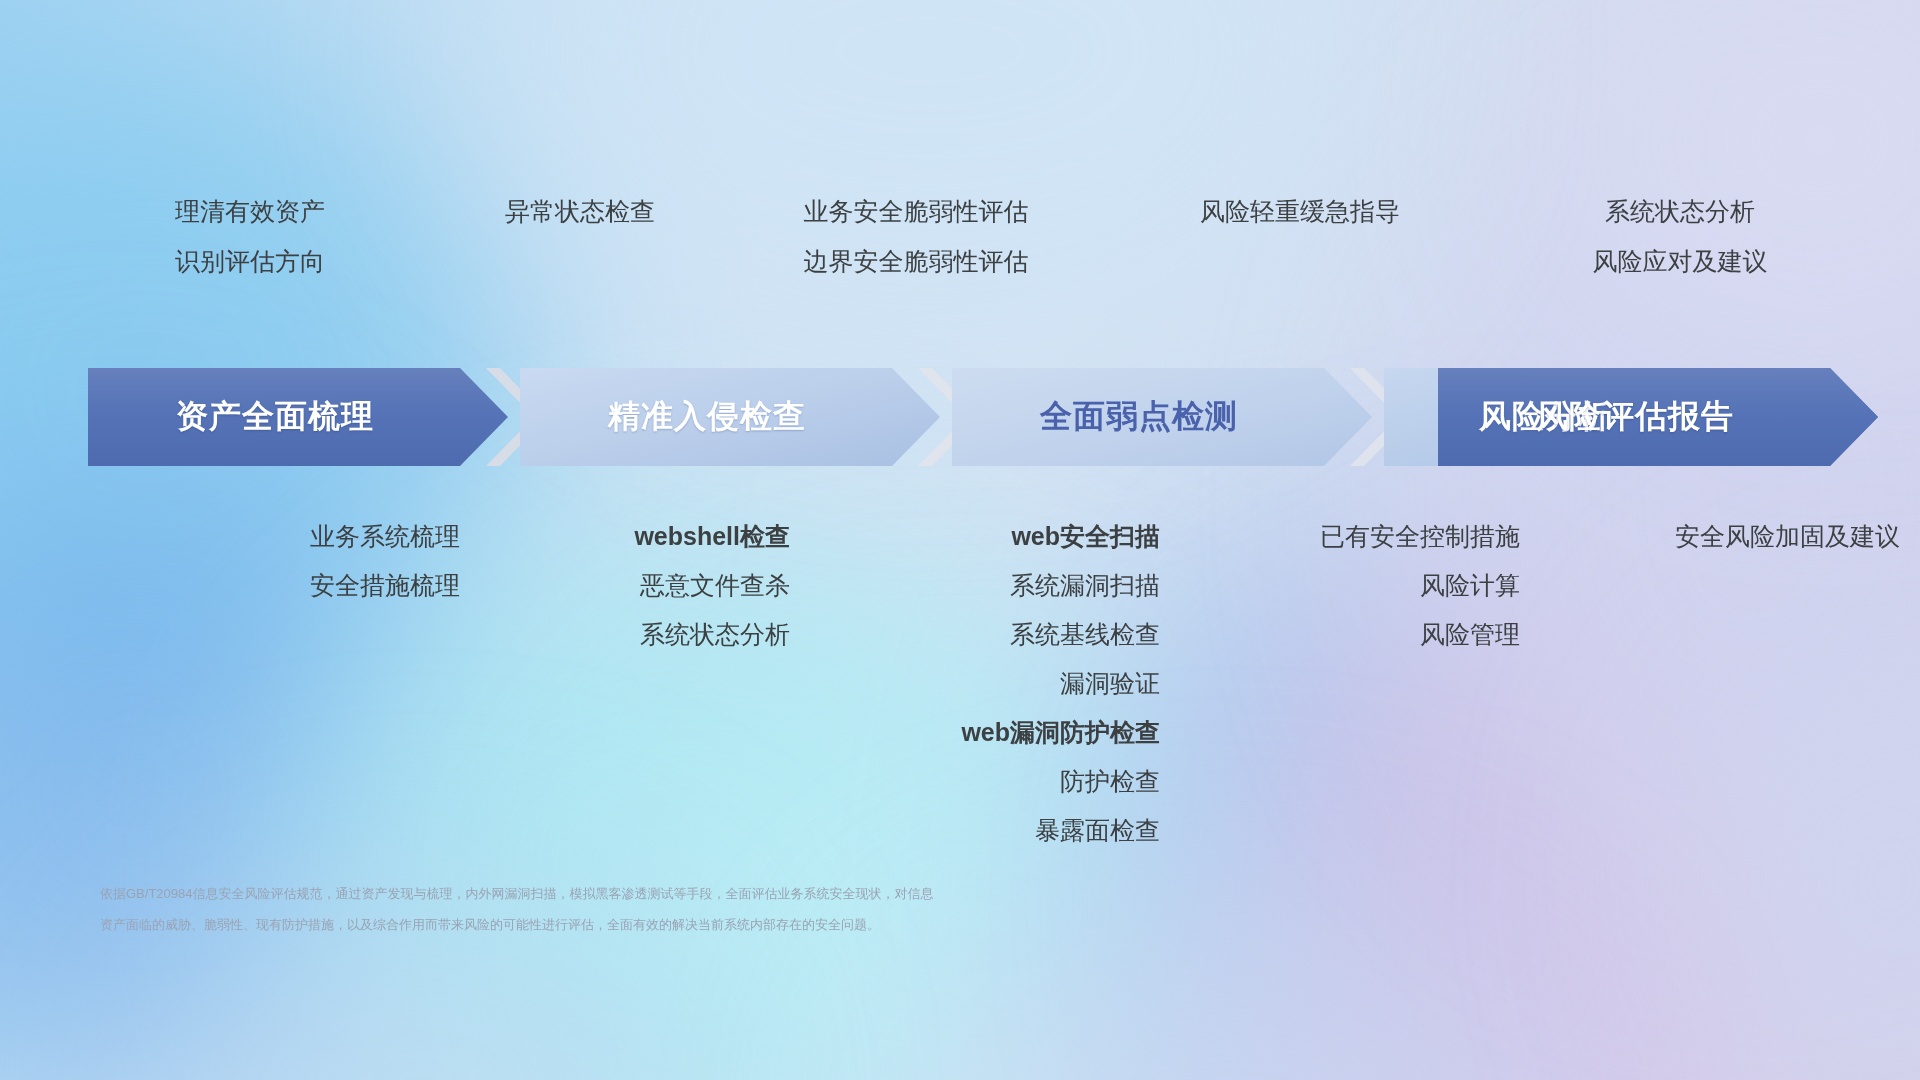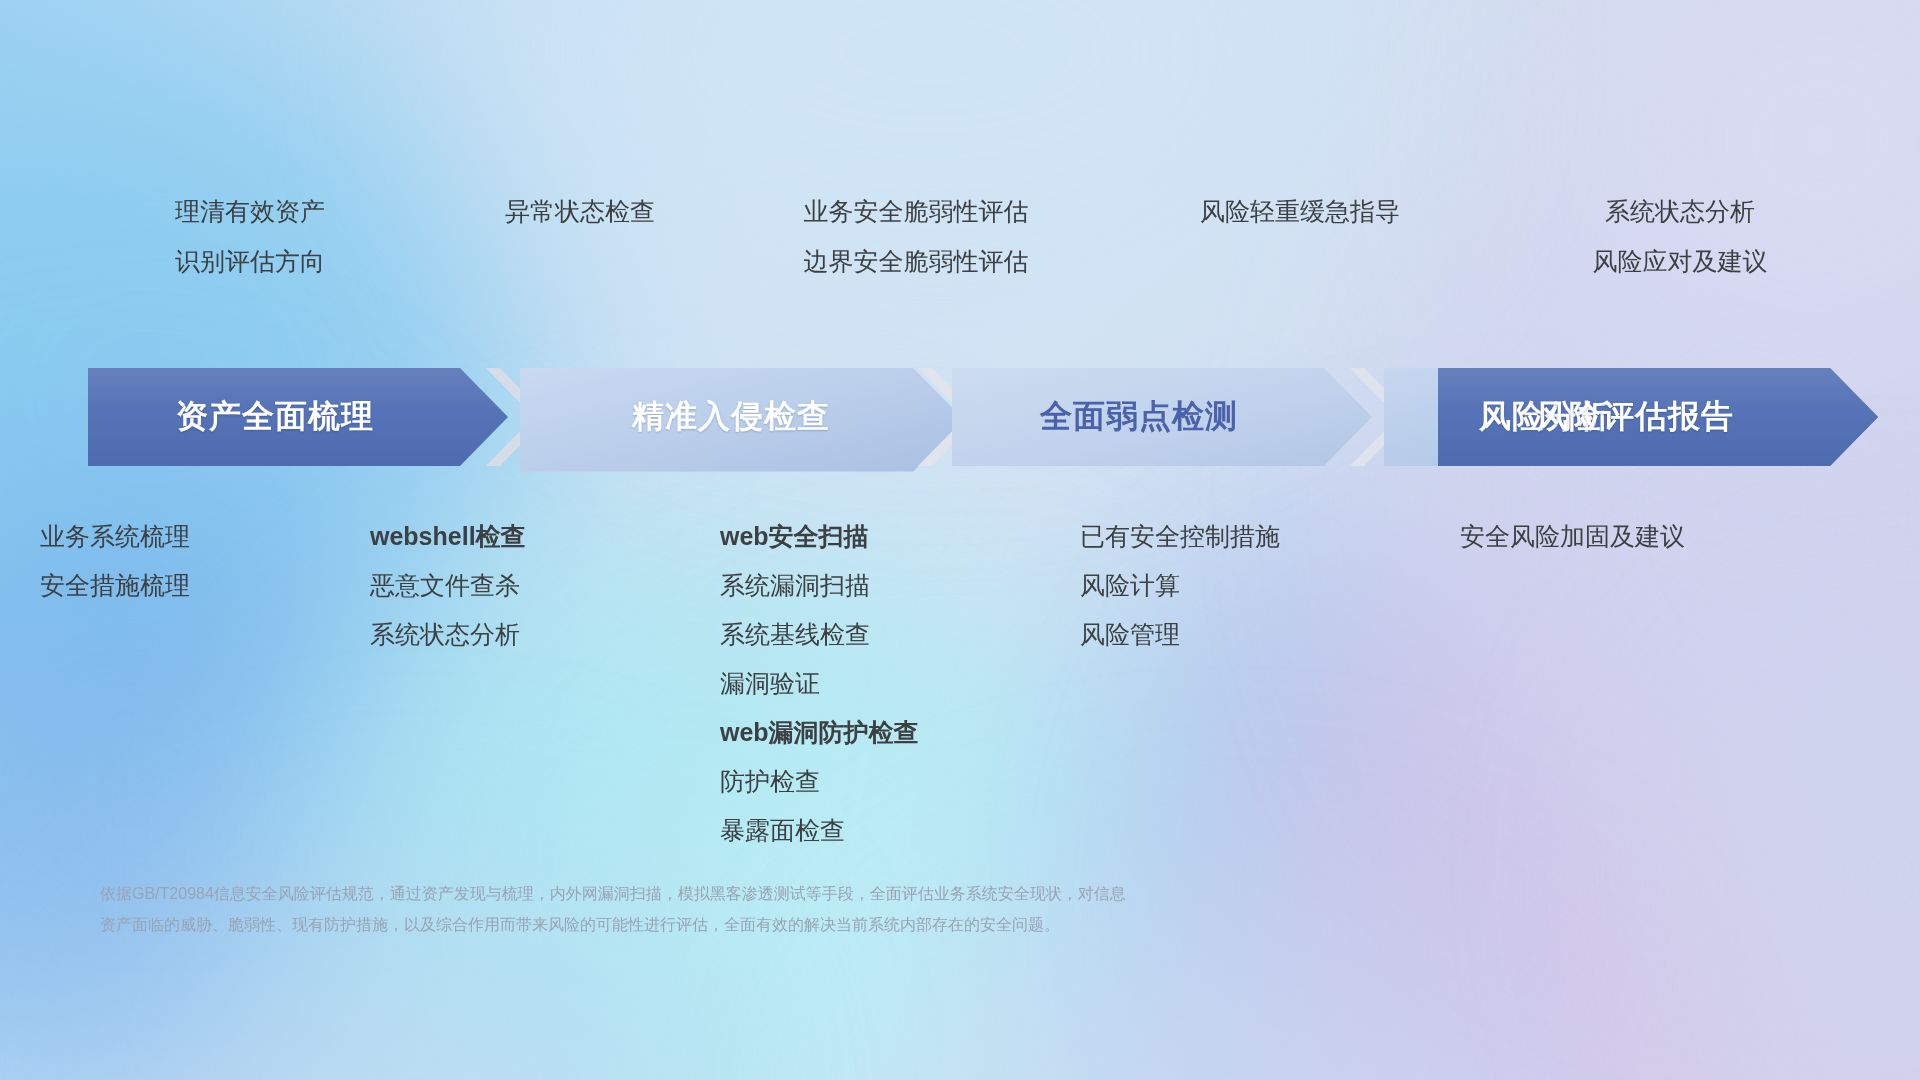--- a/index.html
+++ b/index.html
@@ -35,25 +35,25 @@
   .col-top{position:absolute;text-align:center;color:#3c4043;font-size:25px;line-height:50px;white-space:nowrap;}
 
   
   #banner{position:absolute;left:88px;top:368px;width:1790px;height:98px;}
   .seg{position:absolute;top:0;height:98px;display:flex;align-items:center;justify-content:center;}
   .seg .shape{position:absolute;inset:0;}
   .seg .lbl{position:relative;z-index:3;font-size:32px;font-weight:bold;letter-spacing:1px;white-space:nowrap;text-align:right;}
 
   
   .bot-zone{position:absolute;left:0;top:512px;width:1920px;}
-  .col-bot{position:absolute;text-align:left;color:#3c4043;font-size:25px;line-height:49px;white-space:nowrap;}
+  .col-bot{position:absolute;text-align:right;color:#3c4043;font-size:25px;line-height:49px;white-space:nowrap;}
   .col-bot .em{font-weight:bold;}
 
   
-  #footer{position:absolute;left:100px;top:878px;width:1520px;color:#9aa3b4;font-size:16px;line-height:31px;}
+  #footer{position:absolute;left:100px;top:878px;width:1520px;color:#9aa3b4;font-size:13px;line-height:31px;}
   #footer p{margin:0;}
 </style>
 </head>
 <body>
 
 <div id="bg">
   <div id="bg-base"></div>
   <div class="blob b1"></div>
   <div class="blob b2"></div>
   <div class="blob b3"></div>
@@ -108,21 +108,21 @@
       </defs>
       <path d="M0,0 L372,0 L420,49 L372,98 L0,98 Z" fill="url(#gdark1)"></path>
     </svg>
     <span class="lbl" style="color:#ffffff;text-shadow:0 1px 2px rgba(40,60,110,.35);margin-right:46px;">资产全面梳理</span>
   </div>
 
   <svg class="seg" style="left:398px;width:62px;" viewBox="0 0 62 98" preserveAspectRatio="none">
     <path d="M0,0 L14,0 L62,49 L14,98 L0,98 L48,49 Z" fill="#d8dde6" opacity=".95"></path>
   </svg>
 
-  <div class="seg" style="left:432px;width:420px;padding-left:24px;">
+  <div class="seg" style="left:432px;width:420px;">
     <svg class="shape" viewBox="0 0 420 98" preserveAspectRatio="none">
       <defs>
         <linearGradient id="glight2" x1="0" y1="0" x2="1" y2="1">
           <stop offset="0%" stop-color="#c9daf1"></stop>
             <stop offset="55%" stop-color="#b9cdea"></stop>
             <stop offset="100%" stop-color="#a9c0e3"></stop>
         </linearGradient>
       </defs>
       <path d="M0,0 L372,0 L420,49 L372,98 L0,98 Z" fill="url(#glight2)"></path>
     </svg>

